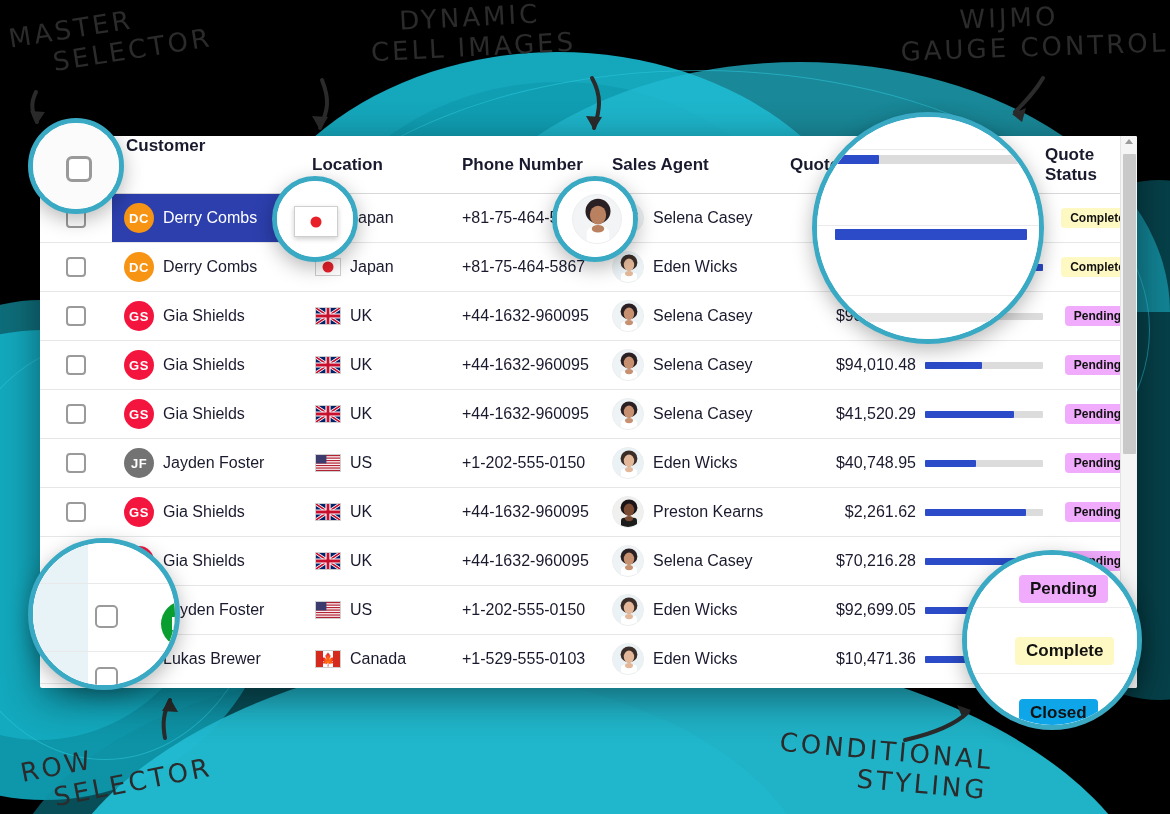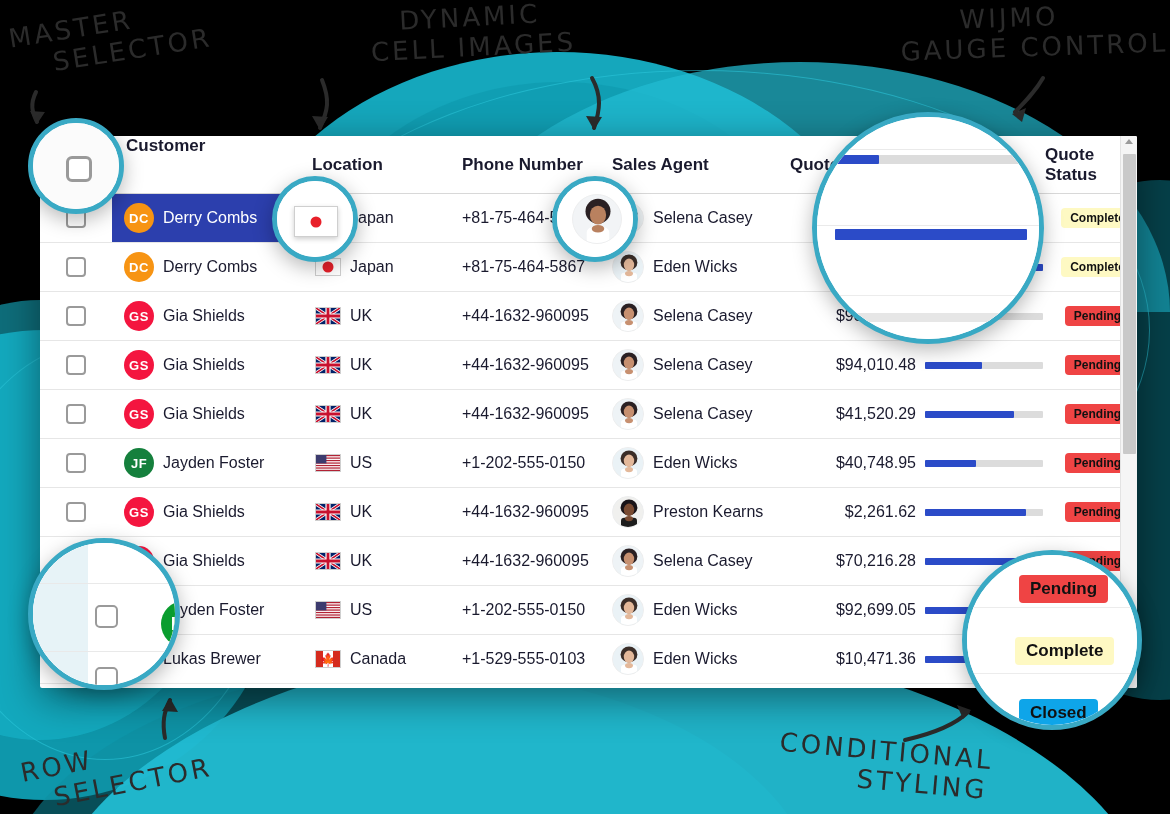--- a/index.html
+++ b/index.html
@@ -115,21 +115,21 @@
   .photo { width:32px;height:32px;border-radius:50%;flex:0 0 32px;overflow:hidden;background:#e8eef2;position:relative;border:1px solid #eee;}
 
   
   .gauge { width:118px; height:7px; background:#dcdcdc; border-radius:1px; position:relative; }
   .gauge > i { display:block; height:100%; background:#2b4bc8; border-radius:1px; }
 
   .badge {
     font-size:12px; font-weight:bold; padding:3px 9px; border-radius:4px; color:#111;
     white-space:nowrap;
   }
-  .badge.pending  { background:#ef4444; }
+  .badge.pending  { background:#f0abfc; }
   .badge.complete { background:#fef9c3; }
   .badge.closed   { background:#0ea5e9; }
 
   
   #vscroll { position:absolute; right:0; top:0; width:17px; height:100%; background:#f5f5f5; border-left:1px solid #e3e3e3;}
   #vscroll .up { position:absolute;top:3px;left:4px;width:0;height:0;border-left:4px solid transparent;border-right:4px solid transparent;border-bottom:5px solid #9b9b9b;}
   #vscroll .thumb { position:absolute; top:18px; left:2px; width:13px; height:300px; background:#c9c9c9; border-radius:1px;}
 
   
   .mag {
@@ -399,21 +399,21 @@
           </div>
           <div class="c-status">
             <span class="badge pending">Pending</span>
           </div>
         </div>
         <div class="grid-row">
           <div class="c-check">
             <div class="chk"></div>
           </div>
           <div class="c-cust">
-            <div class="avatar" style="background:#15803d">JF</div>
+            <div class="avatar" style="background:#737373">JF</div>
             <span>Jayden Foster</span>
           </div>
           <div class="c-loc">
             <div class="flag flag-us"><svg width="24" height="16" viewBox="0 0 60 40">
                 <rect width="60" height="40" fill="#fff"></rect>
                 <g fill="#B22234">
                   <rect y="0" width="60" height="3.1"></rect>
                   <rect y="6.2" width="60" height="3.1"></rect>
                   <rect y="12.4" width="60" height="3.1"></rect>
                   <rect y="18.6" width="60" height="3.1"></rect>

